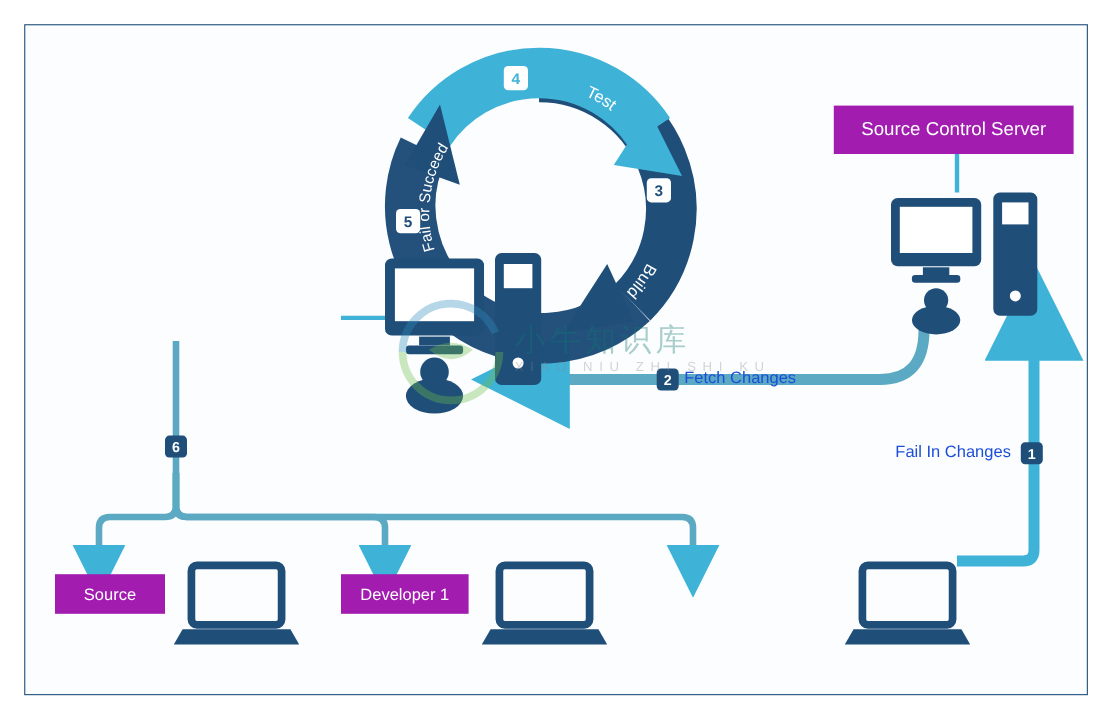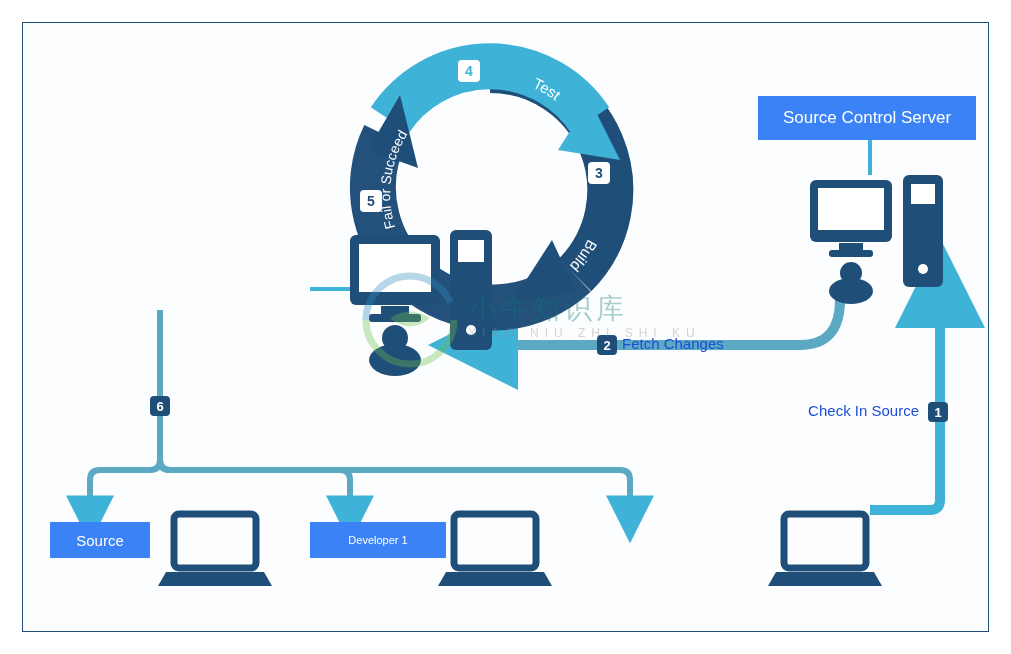--- a/index.html
+++ b/index.html
@@ -1,19 +1,19 @@
 <!DOCTYPE html>
 <html><head>
 <meta charset="utf-8">
 <style>
   html,body{margin:0;padding:0;font-family:"Segoe UI",Arial,sans-serif;background:#f7fafc}
   .stage{position:relative;width:1011px;height:654px;background:#fff}
   .frame{position:absolute;left:22px;top:22px;right:22px;bottom:22px;border:1px solid #1f4e79;background:#fbfdfe}
   .box{position:absolute;color:#fff;display:flex;align-items:center;justify-content:center;text-align:center;padding:4px 8px;box-sizing:border-box}
-  .box.light{background:#3b82f6}
+  .box.light{background:#a21caf}
   .label{position:absolute;color:#1d4ed8;font-size:15px}
   .badge{position:absolute;background:#1f4e79;color:#fff;width:20px;height:20px;border-radius:4px;display:flex;align-items:center;justify-content:center;font-size:13px;font-weight:600}
   svg{position:absolute;overflow:visible}
   .watermark{position:absolute;font-size:28px;letter-spacing:4px;color:#0f766e;opacity:.35;pointer-events:none}
   .watermark-sub{position:absolute;font-size:12px;letter-spacing:6px;color:#888;opacity:.35;pointer-events:none}
 </style>
 </head>
 <body>
 
 <div class="stage">
@@ -109,24 +109,24 @@
     </svg>
 
   <svg width="120" height="120" style="left:350px;top:260px;opacity:.35">
     <circle cx="60" cy="60" r="44" fill="none" stroke="#6fbf4b" stroke-width="7" stroke-dasharray="140 200"></circle>
     <circle cx="60" cy="60" r="44" fill="none" stroke="#2f8fbf" stroke-width="7" stroke-dasharray="120 200" transform="rotate(180 60 60)"></circle>
     <path d="M40,58 Q60,45 80,58 Q60,75 40,58" fill="#6fbf4b"></path>
   </svg>
 
   <div class="box light" style="left:758px;top:96px;width:218px;height:44px;font-size:17px">Source Control Server</div>
   <div class="box light" style="left:50px;top:522px;width:100px;height:36px;font-size:15px">Source</div>
-  <div class="box light" style="left:310px;top:522px;width:136px;height:36px;font-size:11px">Developer 1</div>
+  <div class="box light" style="left:310px;top:522px;width:116px;height:36px;font-size:15px">Developer 1</div>
 
   <div class="badge" style="left:928px;top:402px">1</div>
-  <div class="label" style="right:92px;top:402px">Check In Source</div>
+  <div class="label" style="right:92px;top:402px">Fail In Changes</div>
 
   <div class="badge" style="left:597px;top:335px">2</div>
   <div class="label" style="left:622px;top:335px">Fetch Changes</div>
 
   <div class="badge" style="left:150px;top:396px">6</div>
 
   <div class="watermark" style="left:468px;top:290px">小牛知识库</div>
   <div class="watermark-sub" style="left:468px;top:326px">XIAO NIU ZHI SHI KU</div>
 </div>
 

